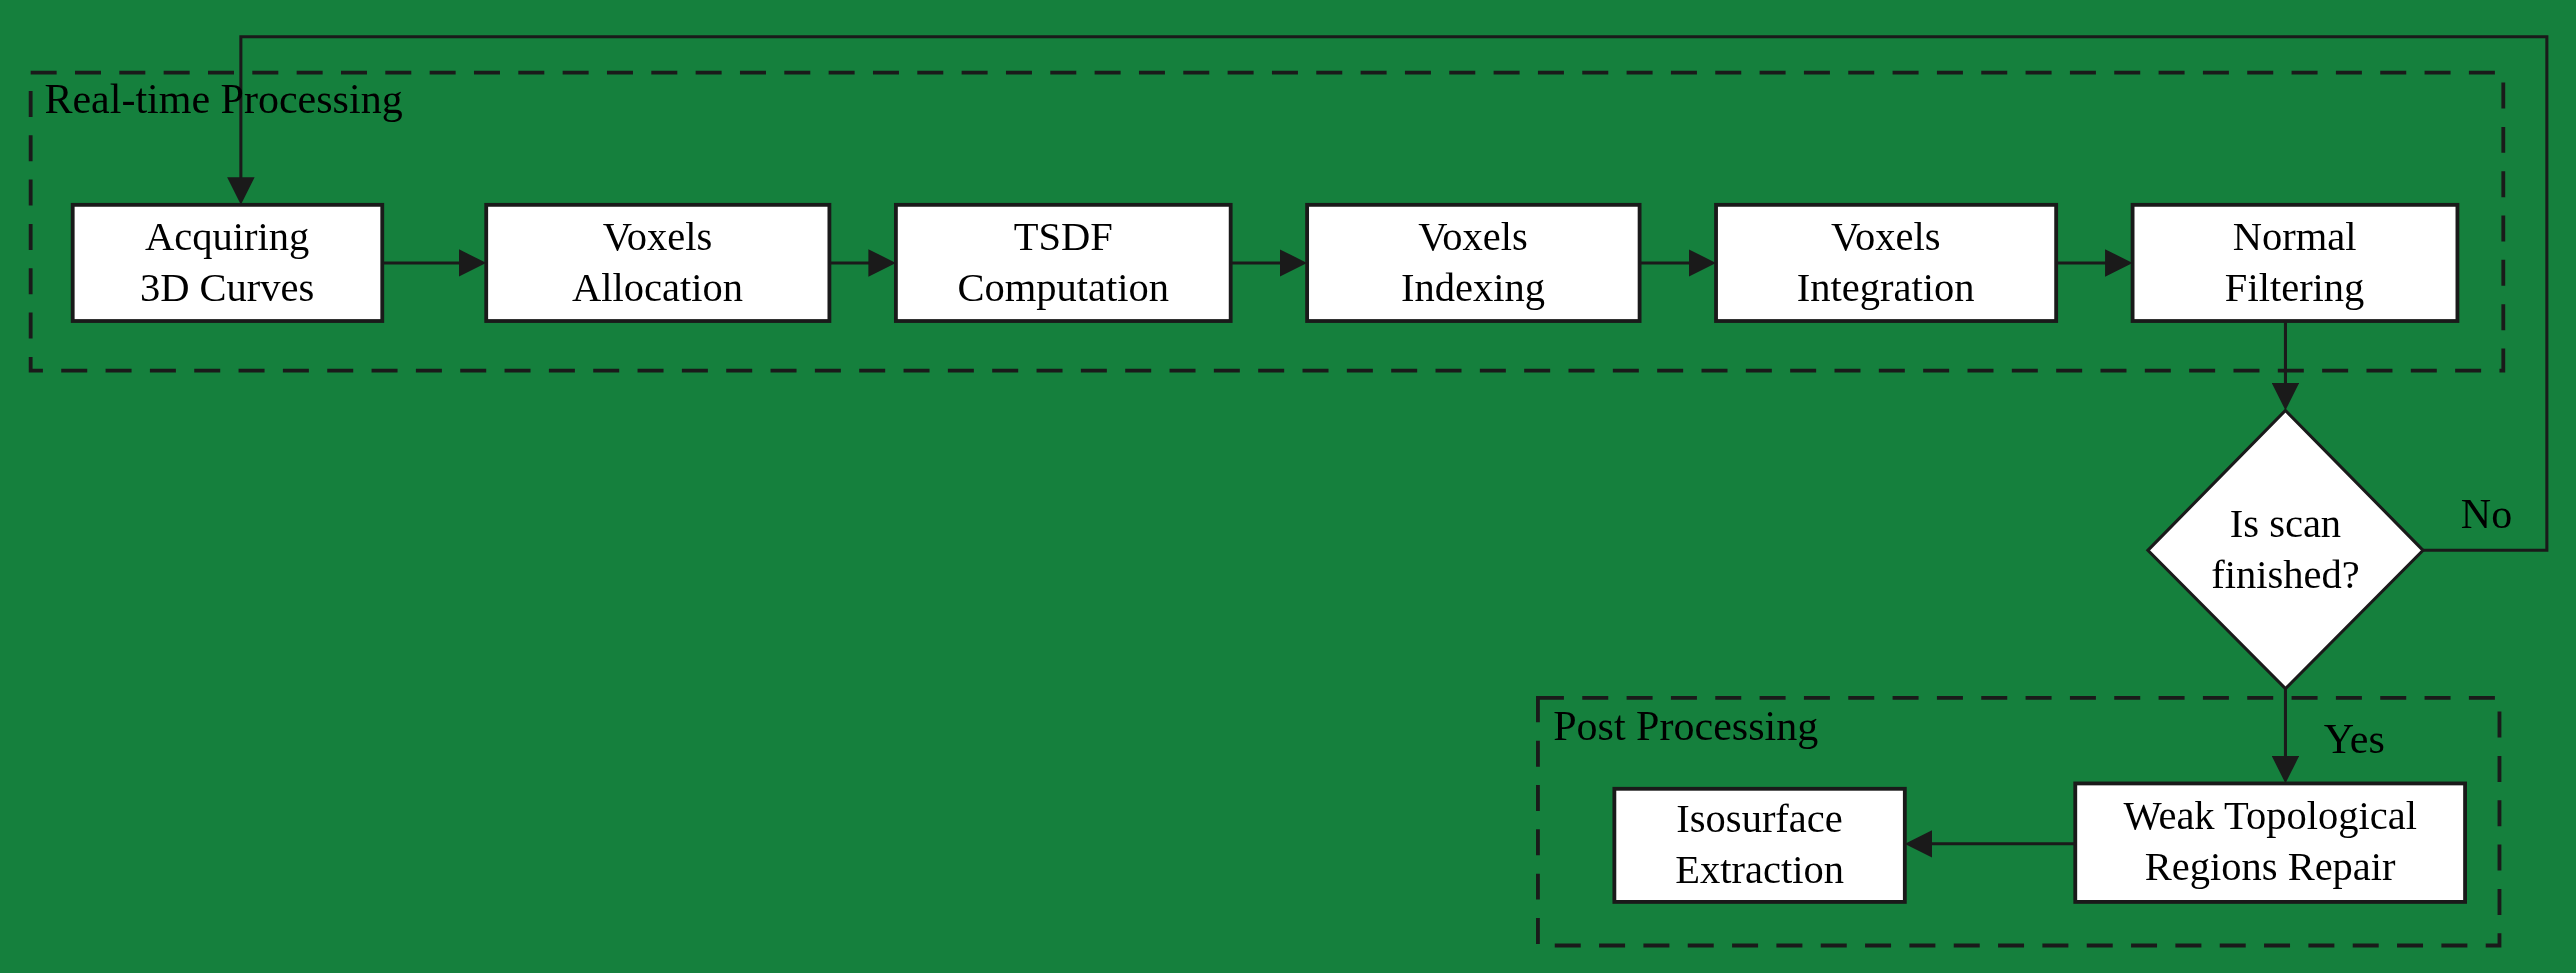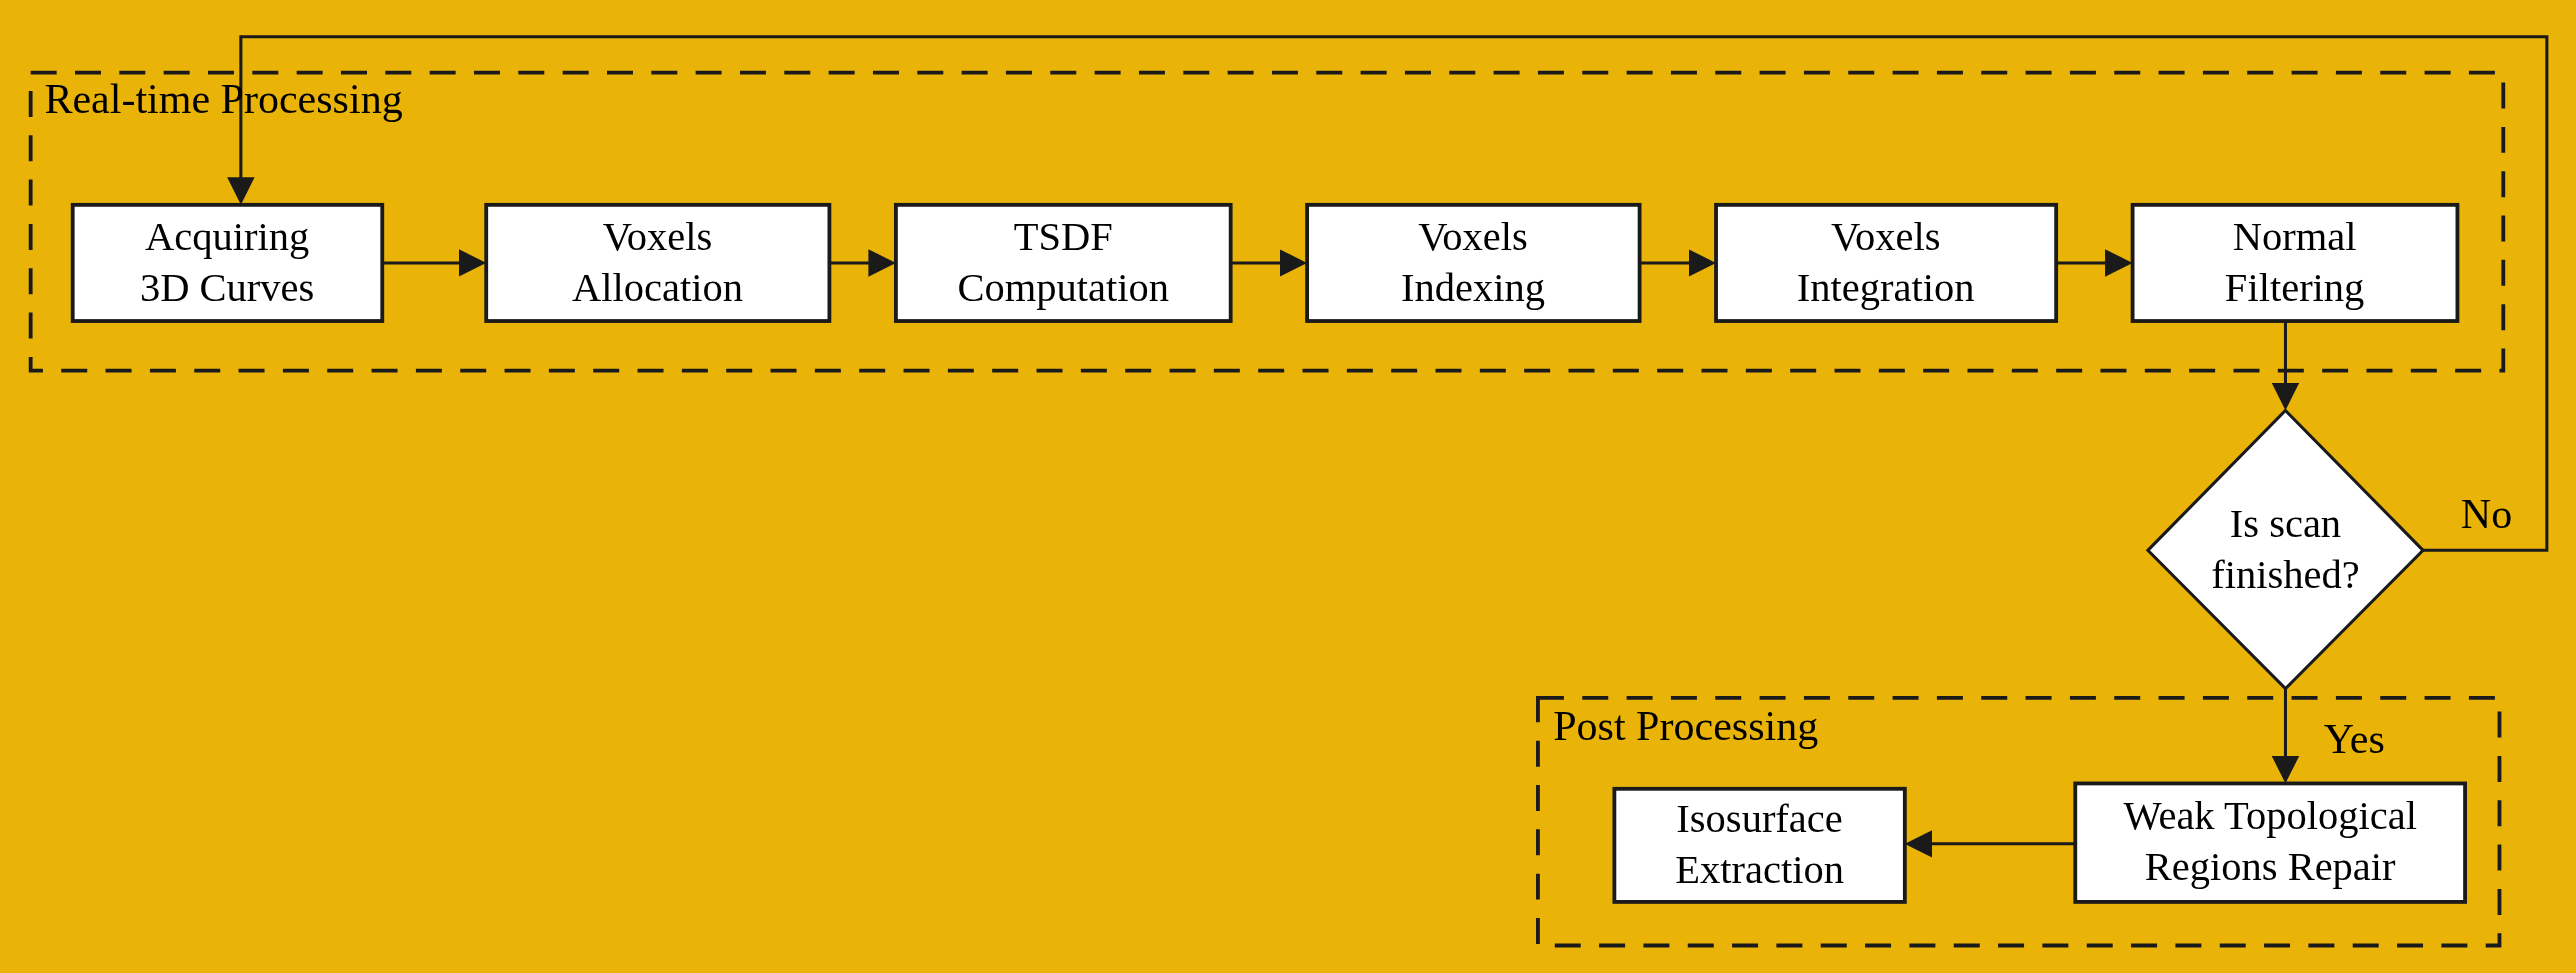--- a/index.html
+++ b/index.html
@@ -4,21 +4,21 @@
 <style>
   html, body {
     margin: 0;
     padding: 0;
     background: #ffffff;
   }
   #canvas {
     position: relative;
     width: 2576px;
     height: 973px;
-    background: #eab308;
+    background: #15803d;
     font-family: "Liberation Serif", "DejaVu Serif", serif;
     overflow: hidden;
   }
   svg.diagram {
     position: absolute;
     left: 0;
     top: 0;
     width: 2576px;
     height: 973px;
   }

